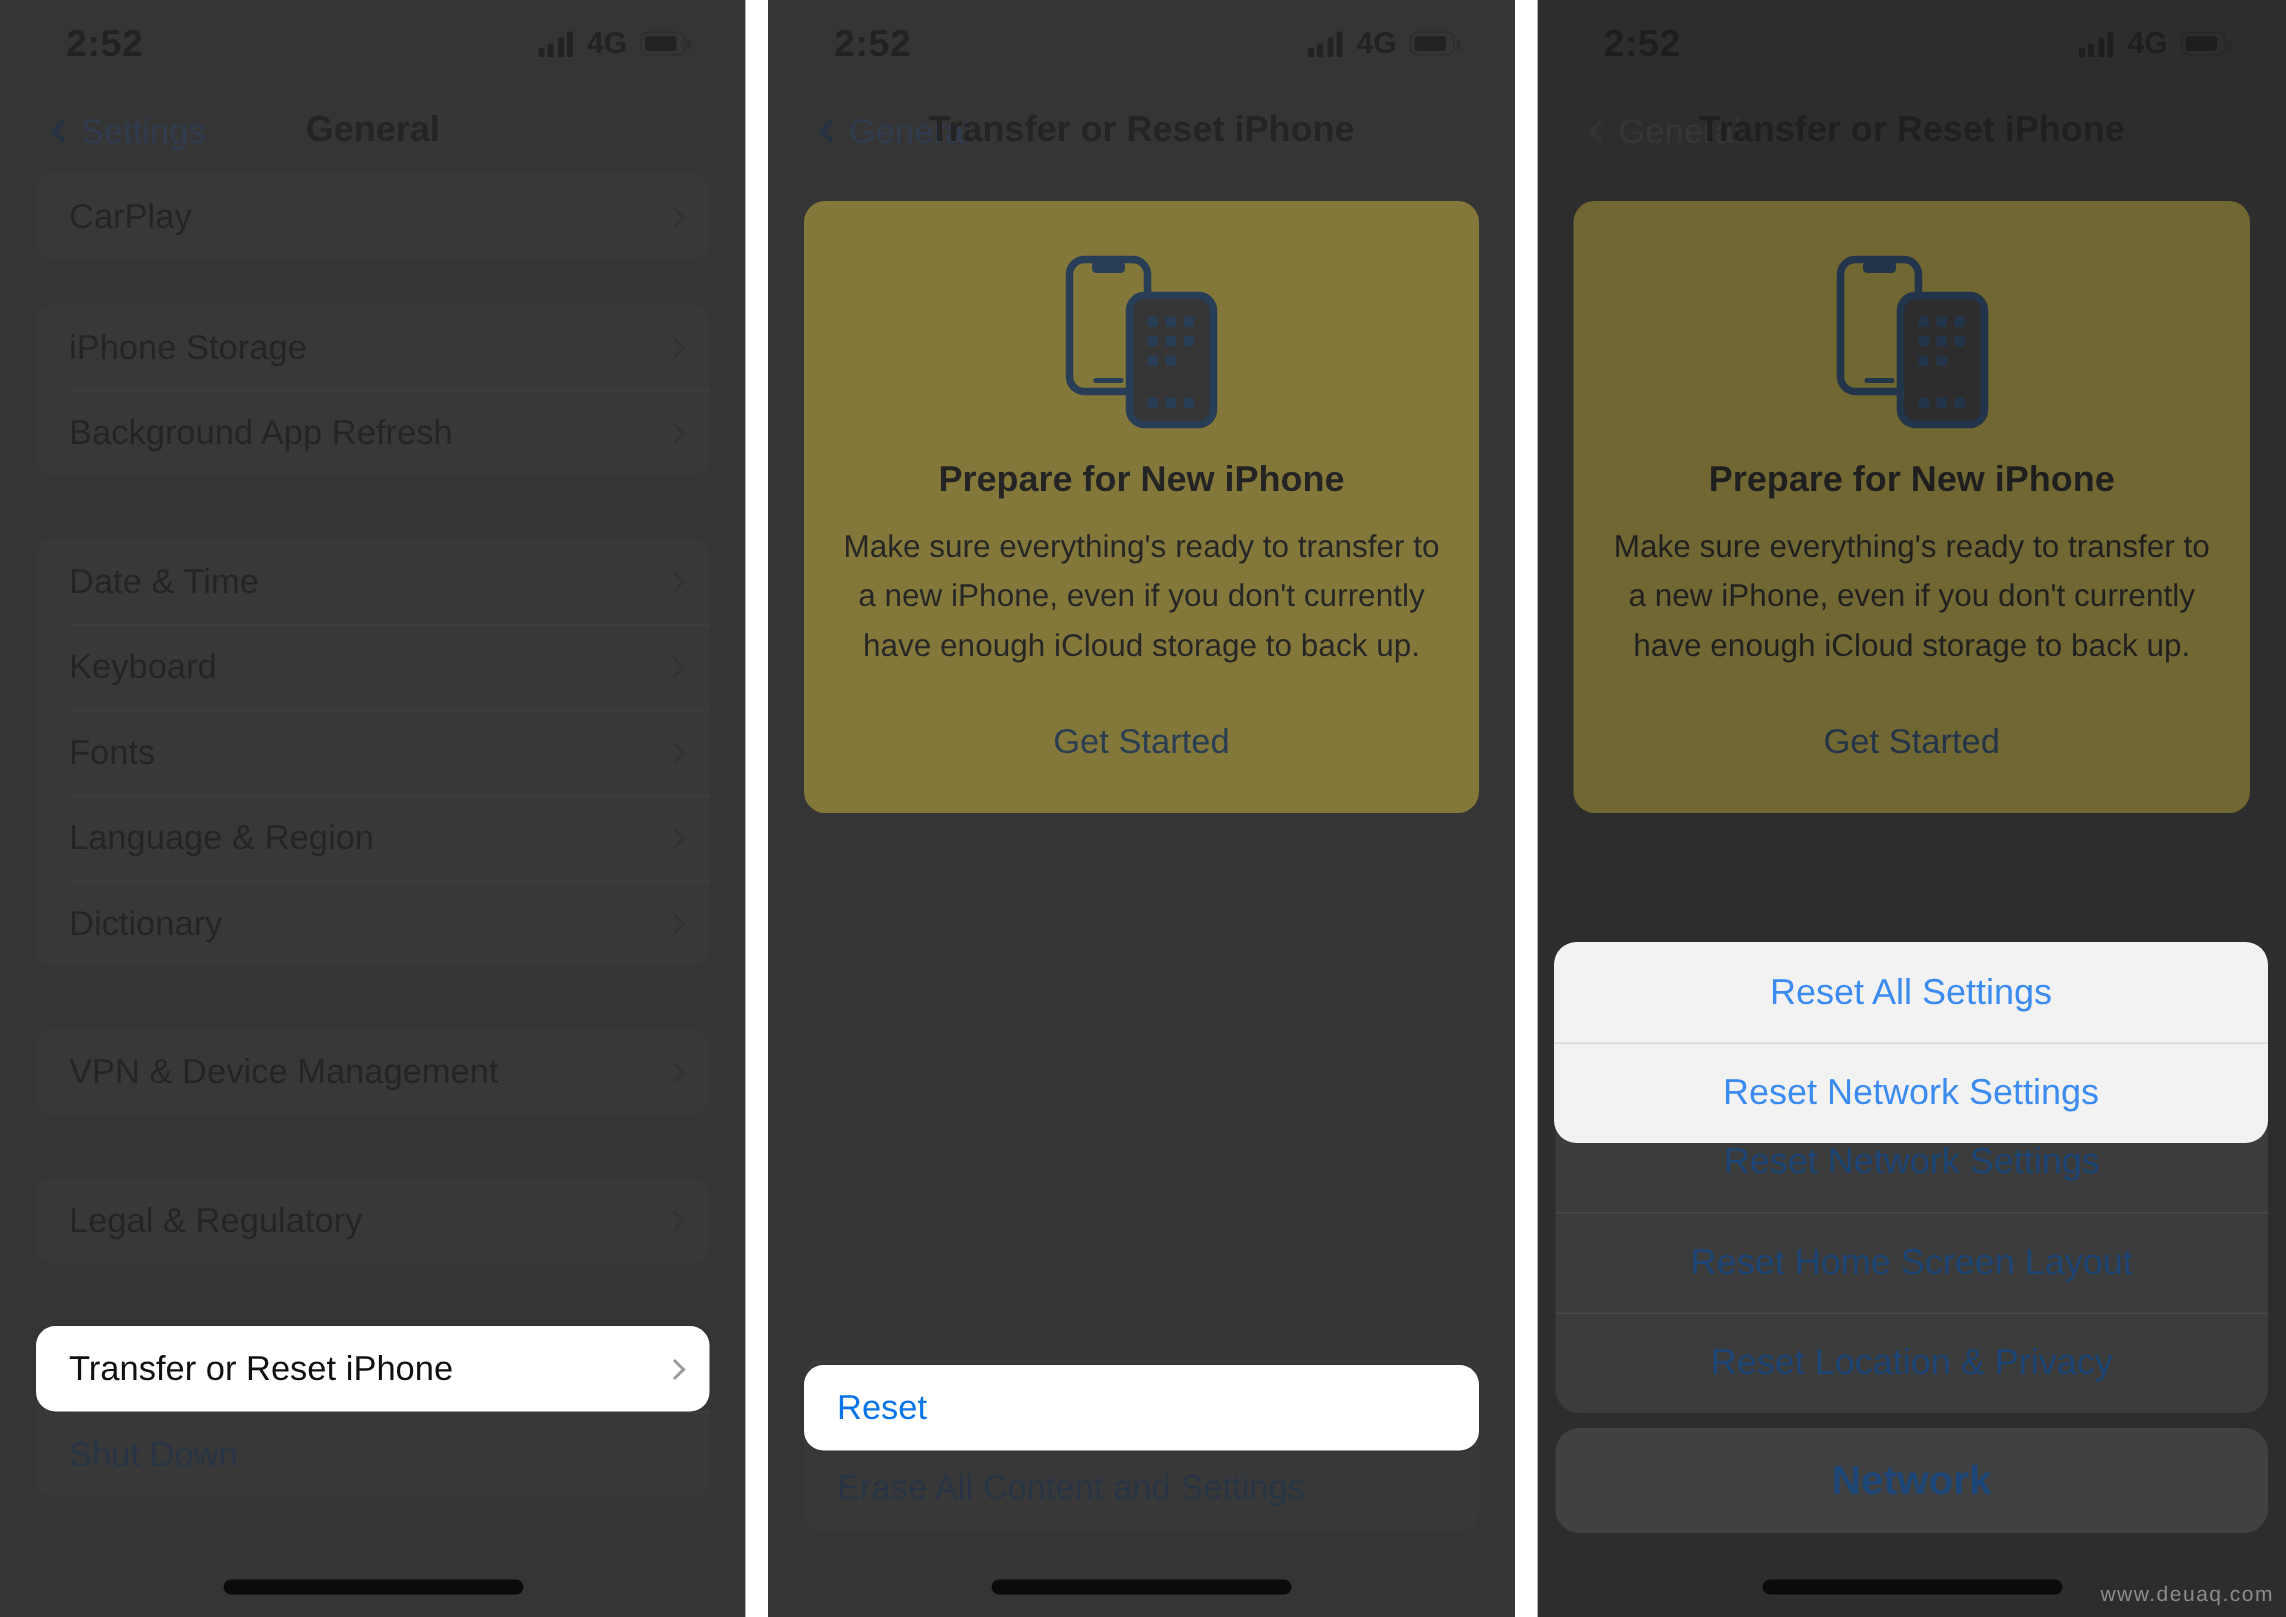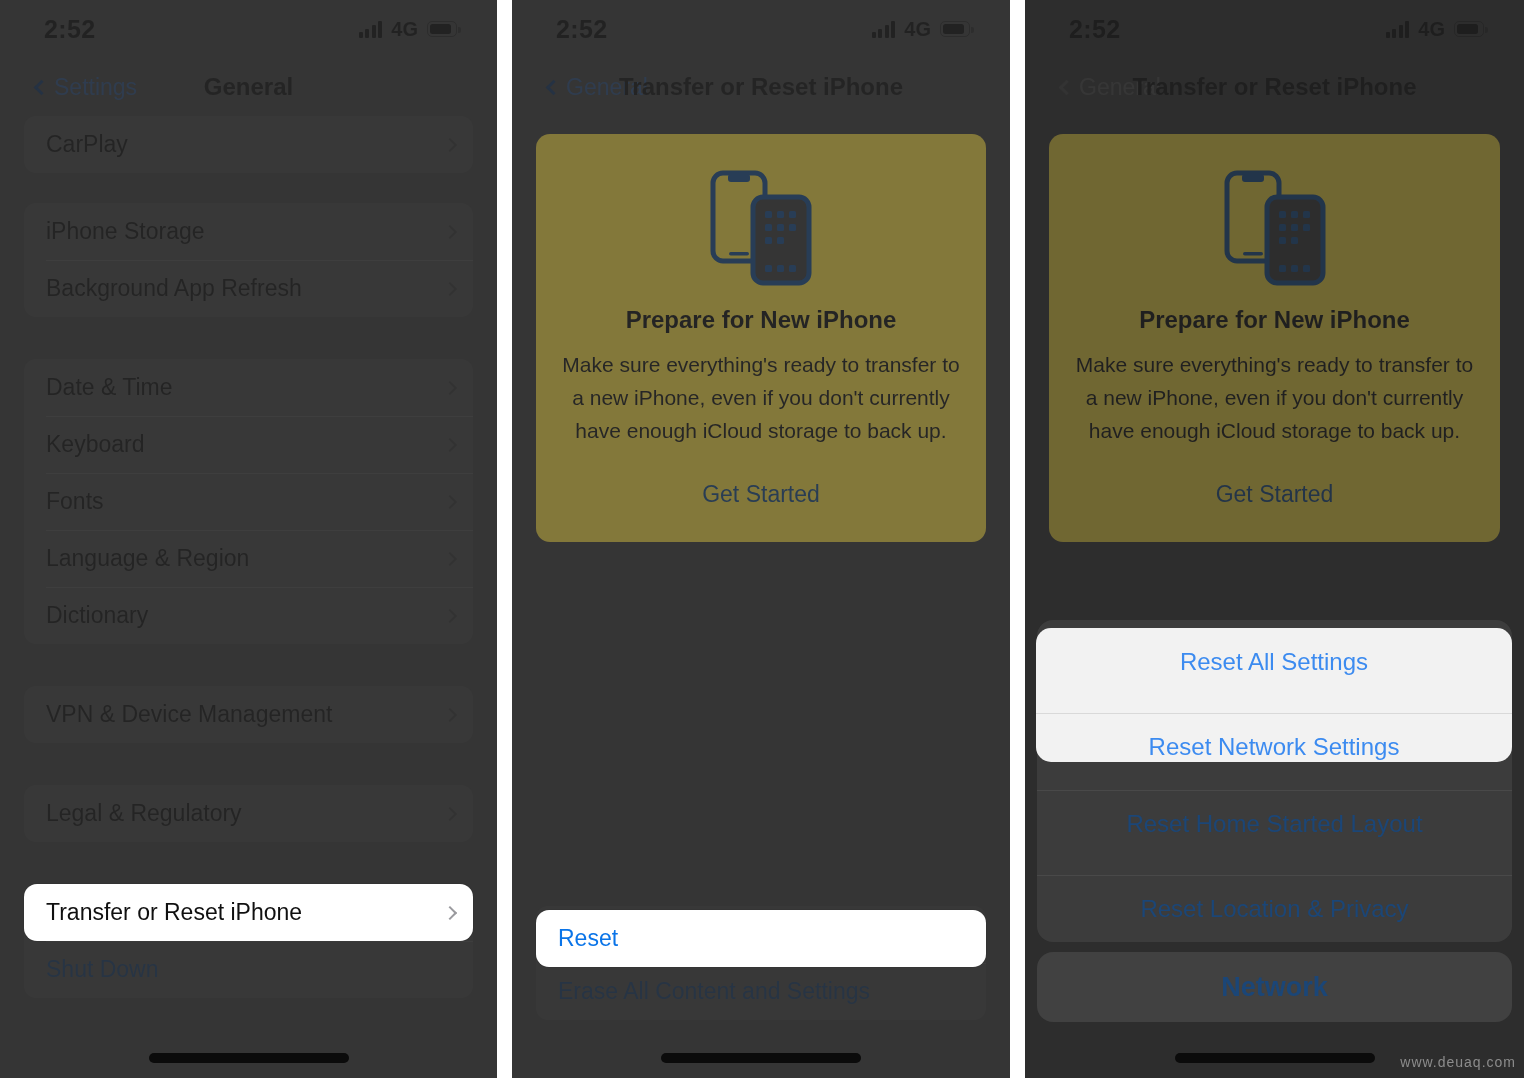--- a/index.html
+++ b/index.html
@@ -189,21 +189,21 @@
     background: rgba(90,90,90,0.34);
     border-radius: 16px;
     overflow: hidden;
   }
   .sheet-item {
     height: 67px;
     display:flex; align-items:center; justify-content:center;
     font-size: 24px;
     color: #1b4677;
   }
-  .sheet-item + .sheet-item { border-top: 1px solid rgba(255,255,255,0.07); margin-top: 18px; }
+  .sheet-item + .sheet-item { border-top: 1px solid rgba(255,255,255,0.07); }
   .sheet-cancel {
     margin-top: 10px;
     background: rgba(95,95,95,0.40);
     border-radius: 16px;
     height: 70px;
     display:flex; align-items:center; justify-content:center;
     font-size: 27px; font-weight: bold;
     color: #1b4677;
   }
   
@@ -493,21 +493,21 @@
 
       <div class="sheet">
         <div class="sheet-group">
           <div class="sheet-item">
             <span>Reset All Settings</span>
           </div>
           <div class="sheet-item">
             <span>Reset Network Settings</span>
           </div>
           <div class="sheet-item">
-            <span>Reset Home Started Layout</span>
+            <span>Reset Home Screen Layout</span>
           </div>
           <div class="sheet-item">
             <span>Reset Location &amp; Privacy</span>
           </div>
         </div>
         <div class="sheet-cancel">
           <span>Network</span>
         </div>
       </div>
 

